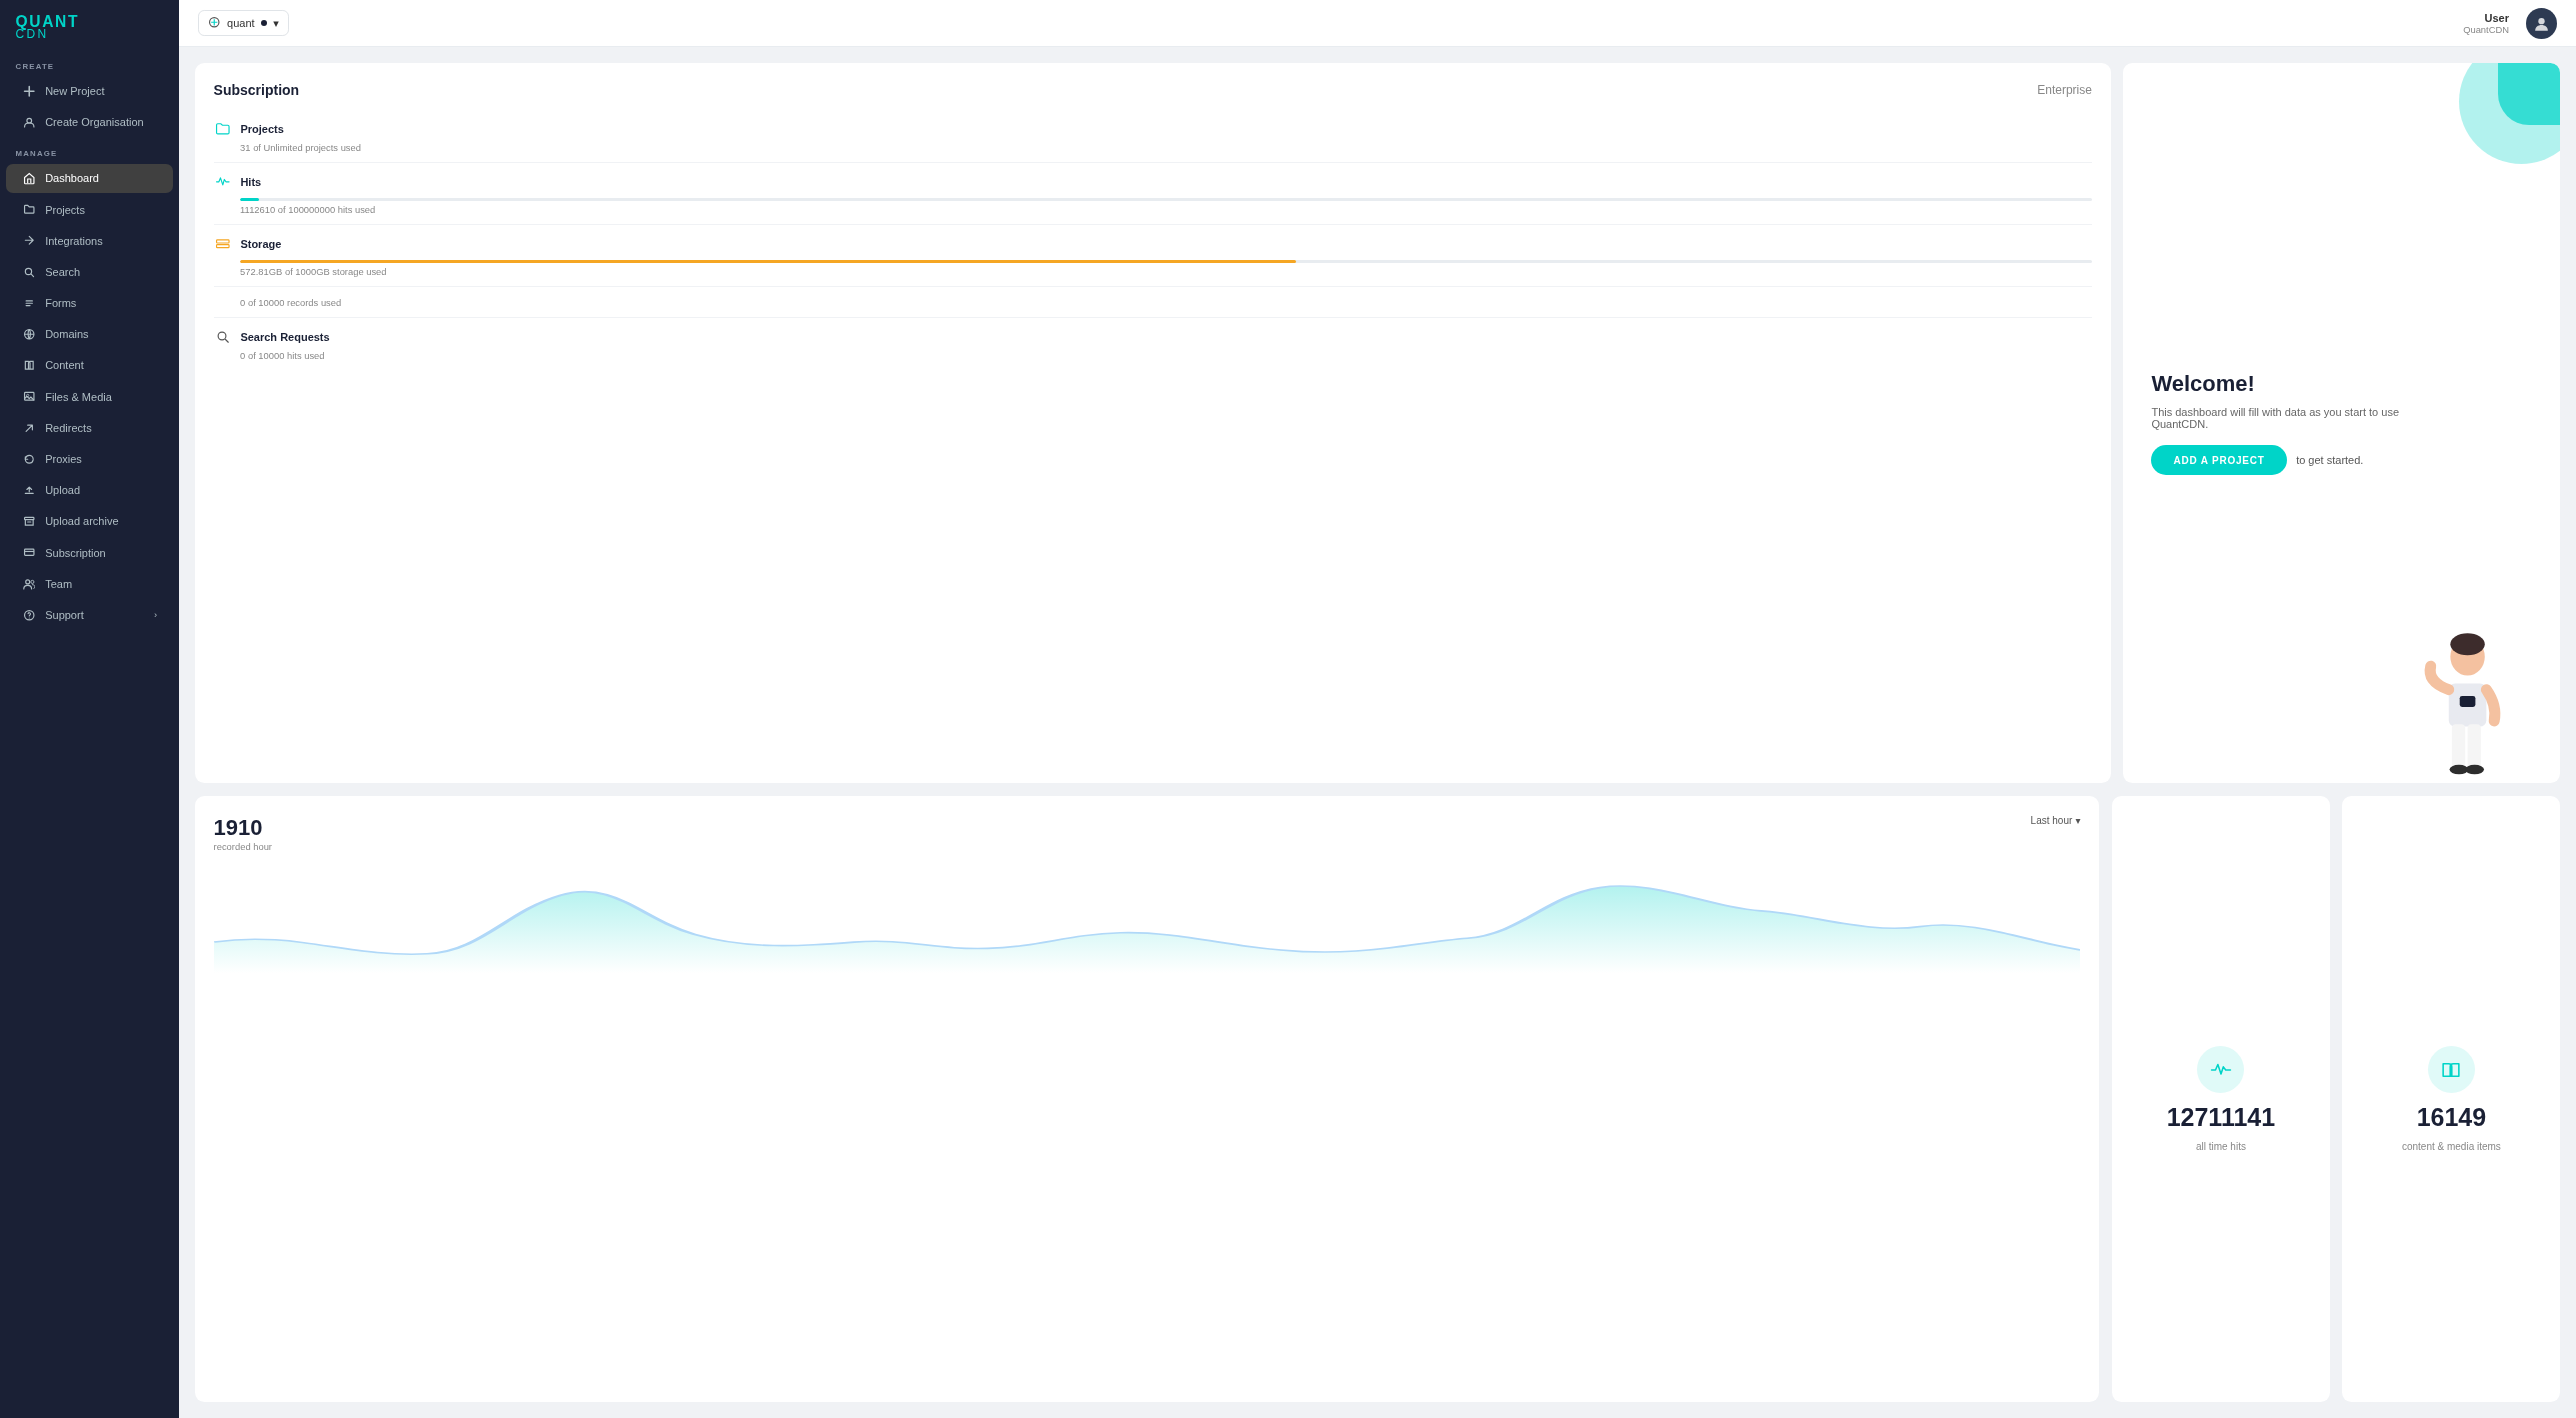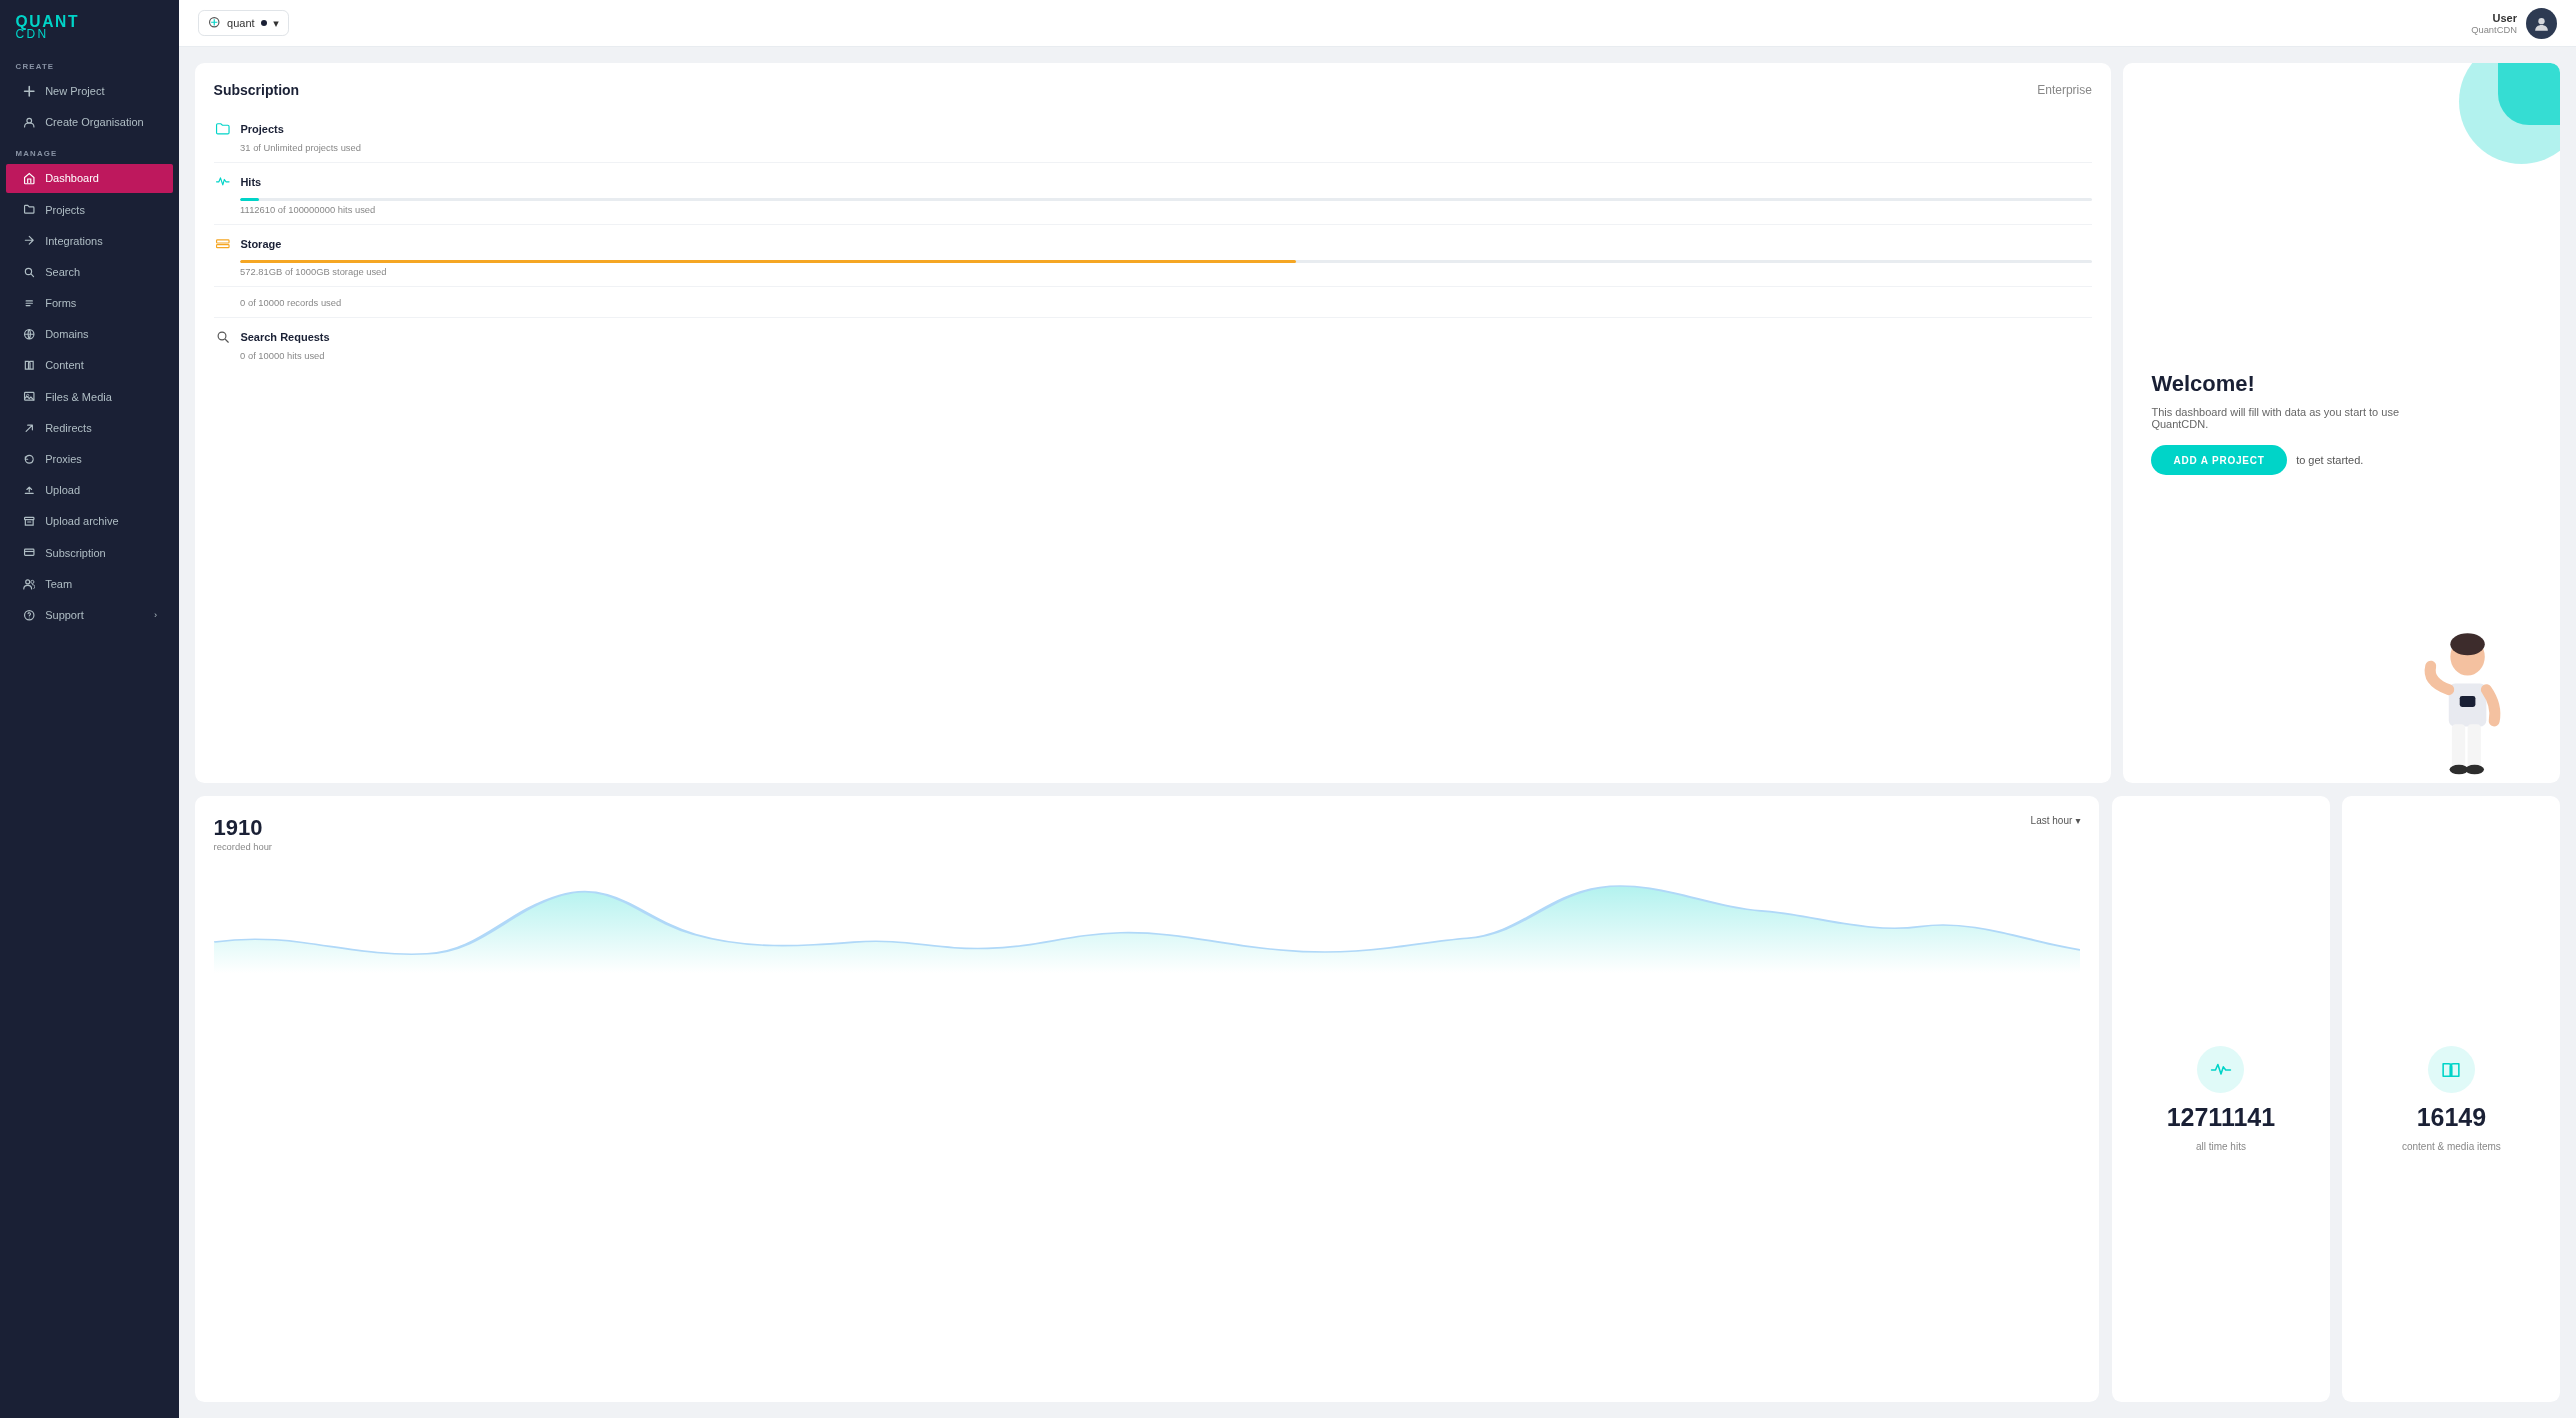--- a/index.html
+++ b/index.html
@@ -54,23 +54,23 @@
       padding: 7.8px 15.6px;
       cursor: pointer;
       font-size: 11px;
       color: #b0bec5;
       border-radius: 4.7px;
       margin: 0.8px 6.2px;
       transition: background 0.15s;
       position: relative;
     }
     .sidebar-item.active {
-      background: #be185d;
+      background: #404040;
       color: #fff;
-      border-radius: 2px;
+      border-radius: 7px;
     }
     .sidebar-item .icon {
       width: 14px;
       height: 14px;
       display: flex;
       align-items: center;
       justify-content: center;
       flex-shrink: 0;
     }
     .sidebar-item .chevron {
@@ -104,21 +104,21 @@
       border: 0.8px solid #e0e4e8;
       border-radius: 6.2px;
       padding: 4.7px 9.4px;
       cursor: pointer;
       font-size: 11px;
       color: #333;
     }
     .user-area {
       display: flex;
       align-items: center;
-      gap: 9px;
+      gap: 17px;
     }
     .user-info { text-align: right; }
     .user-name { font-size: 11px; font-weight: 600; color: #333; }
     .user-org { font-size: 9.4px; color: #888; }
     .user-avatar {
       width: 31px;
       height: 31px;
       border-radius: 50%;
       background: #2d3a52;
       display: flex;

